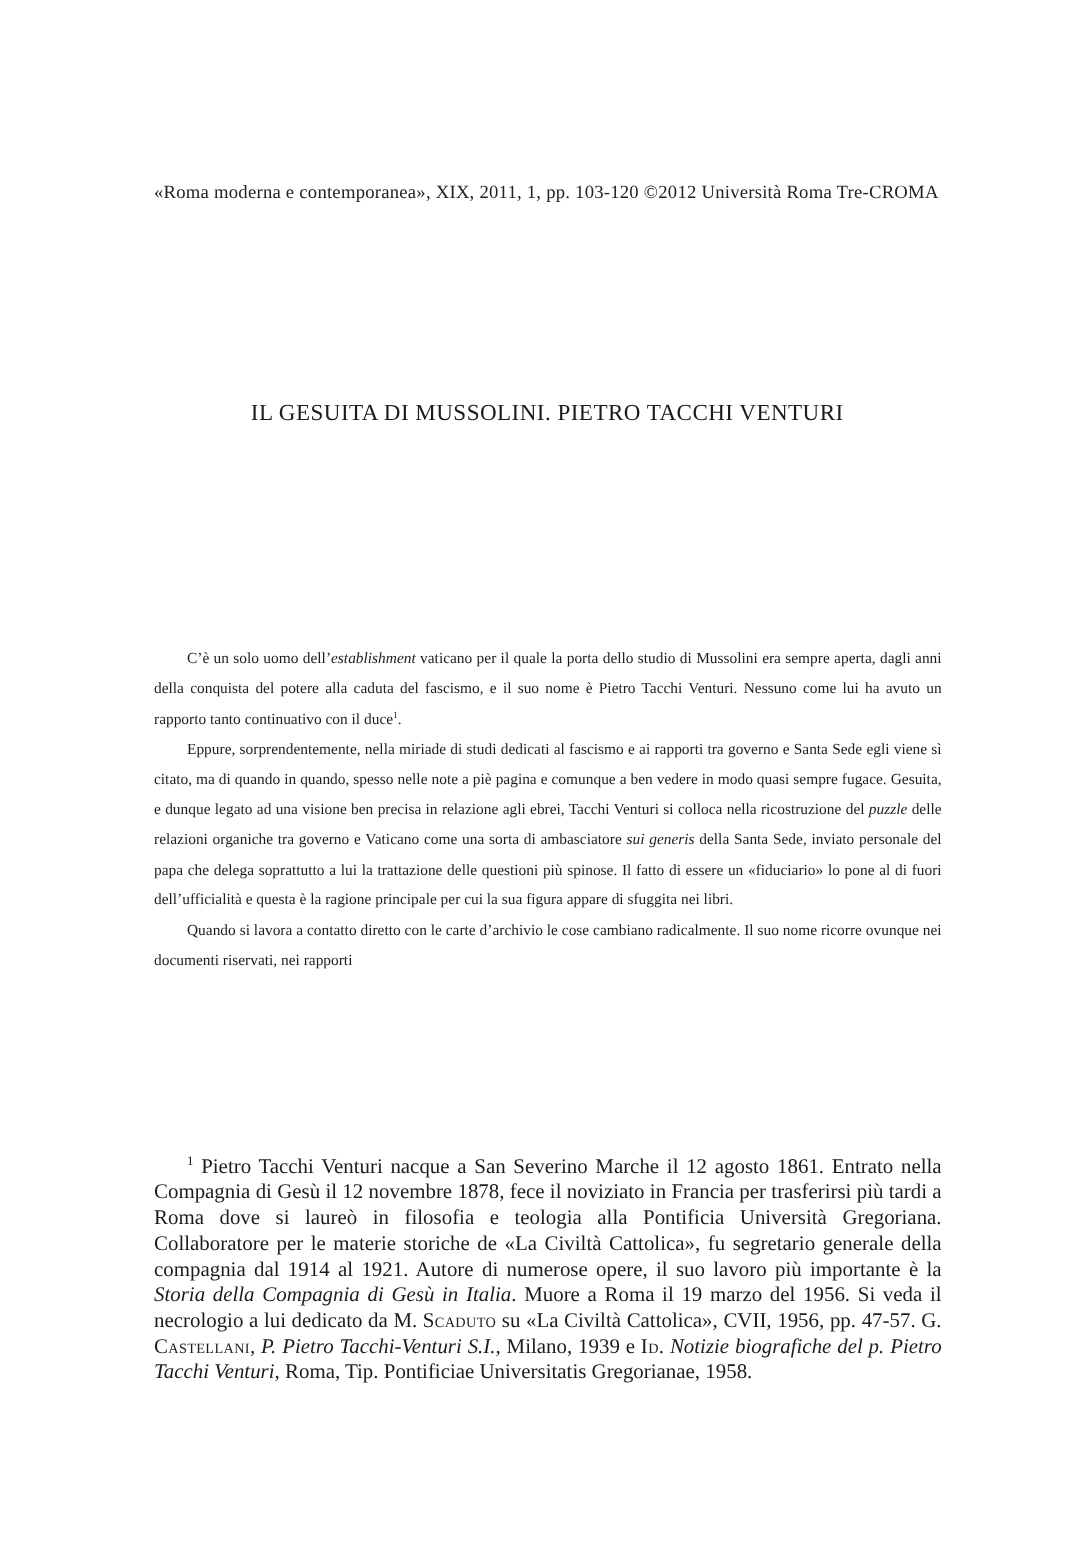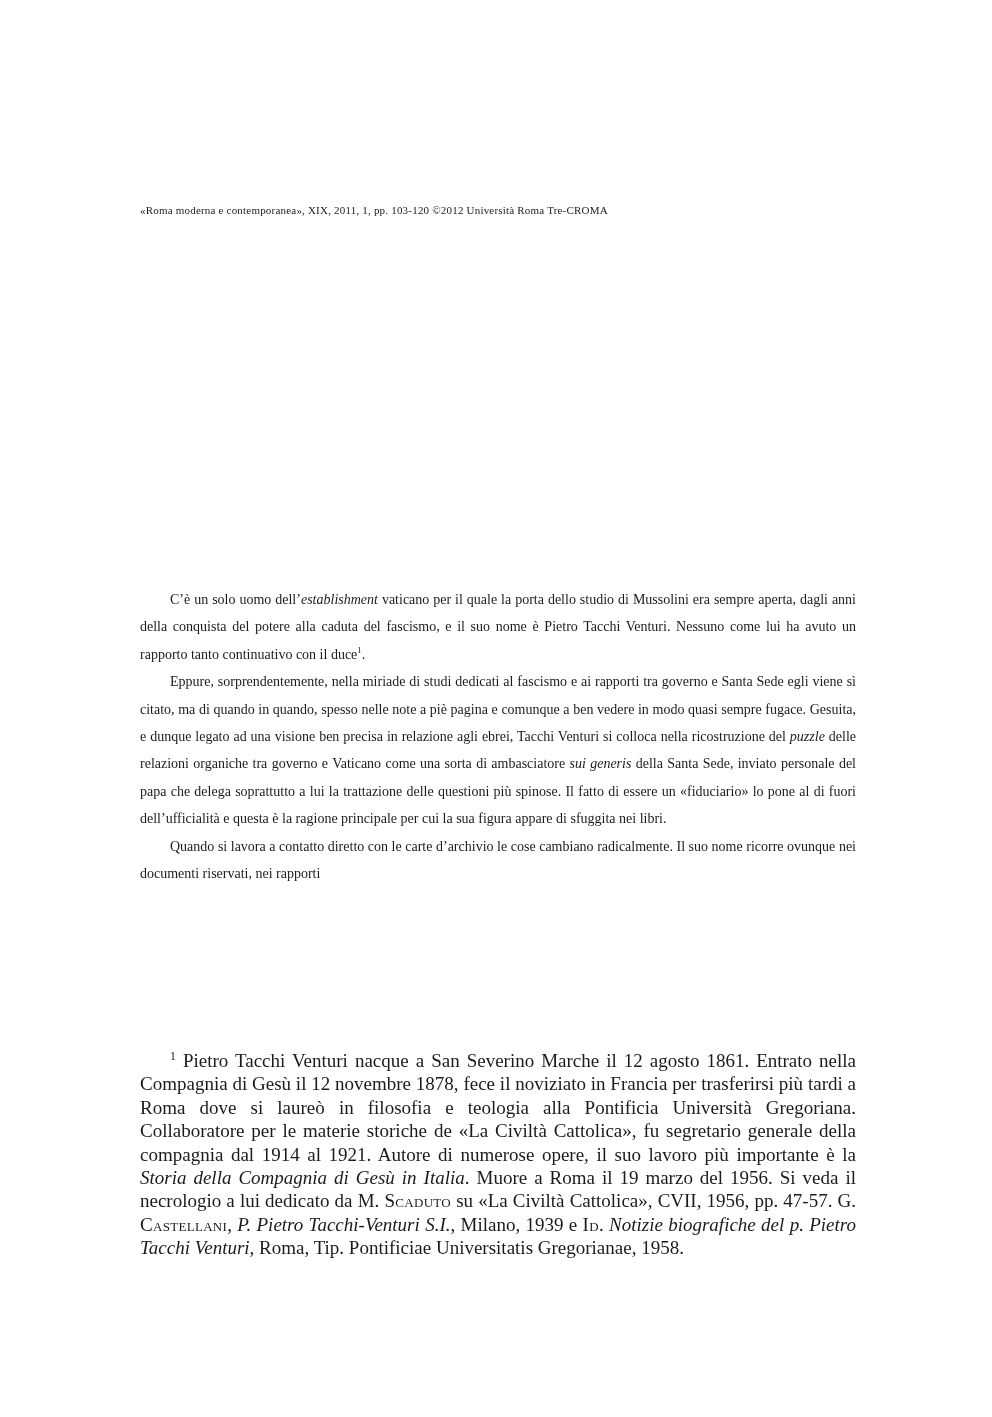--- a/index.html
+++ b/index.html
@@ -14,25 +14,24 @@
     background: #ffffff;
     font-family: "Liberation Serif", "DejaVu Serif", serif;
     color: #1b1b1b;
     overflow: hidden;
   }
   .running-head {
     position: absolute;
     left: 140px;
     top: 165px;
     width: 715px;
-    font-size: 11px;
+    font-size: 17px;
     letter-spacing: 0.2px;
     color: #222222;
     white-space: nowrap;
-    margin-top: 39px;
   }
   .title {
     position: absolute;
     left: 140px;
     top: 360px;
     width: 715px;
     margin: 0;
     font-size: 21px;
     font-weight: normal;
     text-align: center;
@@ -75,21 +74,21 @@
   }
 </style>
 </head>
 <body>
 
 <div class="page">
 
   <div class="running-head">«Roma moderna e contemporanea», XIX, 2011, 1, pp. 103-120 ©2012 Università Roma Tre-CROMA</div>
 
   <h1 class="title">
-    <br>
+    <span>IL GESUITA DI MUSSOLINI. PIETRO TACCHI VENTURI</span><br>
   </h1>
 
   <div class="body-text">
     <p class="para">C’è un solo uomo dell’<em>establishment</em> vaticano per il quale la porta dello studio di Mussolini era sempre aperta, dagli anni della conquista del potere alla caduta del fascismo, e il suo nome è Pietro Tacchi Venturi. Nessuno come lui ha avuto un rapporto tanto continuativo con il duce<sup>1</sup>.</p>
     <p class="para">Eppure, sorprendentemente, nella miriade di studi dedicati al fascismo e ai rapporti tra governo e Santa Sede egli viene sì citato, ma di quando in quando, spesso nelle note a piè pagina e comunque a ben vedere in modo quasi sempre fugace. Gesuita, e dunque legato ad una visione ben precisa in relazione agli ebrei, Tacchi Venturi si colloca nella ricostruzione del <em>puzzle</em> delle relazioni organiche tra governo e Vaticano come una sorta di ambasciatore <em>sui generis</em> della Santa Sede, inviato personale del papa che delega soprattutto a lui la trattazione delle questioni più spinose. Il fatto di essere un «fiduciario» lo pone al di fuori dell’ufficialità e questa è la ragione principale per cui la sua figura appare di sfuggita nei libri.</p>
     <p class="para">Quando si lavora a contatto diretto con le carte d’archivio le cose cambiano radicalmente. Il suo nome ricorre ovunque nei documenti riservati, nei rapporti</p>
   </div>
 
   <div class="footnote"><sup>1</sup> Pietro Tacchi Venturi nacque a San Severino Marche il 12 agosto 1861. Entrato nella Compagnia di Gesù il 12 novembre 1878, fece il noviziato in Francia per trasferirsi più tardi a Roma dove si laureò in filosofia e teologia alla Pontificia Università Gregoriana. Collaboratore per le materie storiche de «La Civiltà Cattolica», fu segretario generale della compagnia dal 1914 al 1921. Autore di numerose opere, il suo lavoro più importante è la <em>Storia della Compagnia di Gesù in Italia</em>. Muore a Roma il 19 marzo del 1956. Si veda il necrologio a lui dedicato da M. <span class="sc">Scaduto</span> su «La Civiltà Cattolica», CVII, 1956, pp. 47-57. G. <span class="sc">Castellani</span>, <em>P. Pietro Tacchi-Venturi S.I.</em>, Milano, 1939 e <span class="sc">Id</span>. <em>Notizie biografiche del p. Pietro Tacchi Venturi</em>, Roma, Tip. Pontificiae Universitatis Gregorianae, 1958.</div>
 

